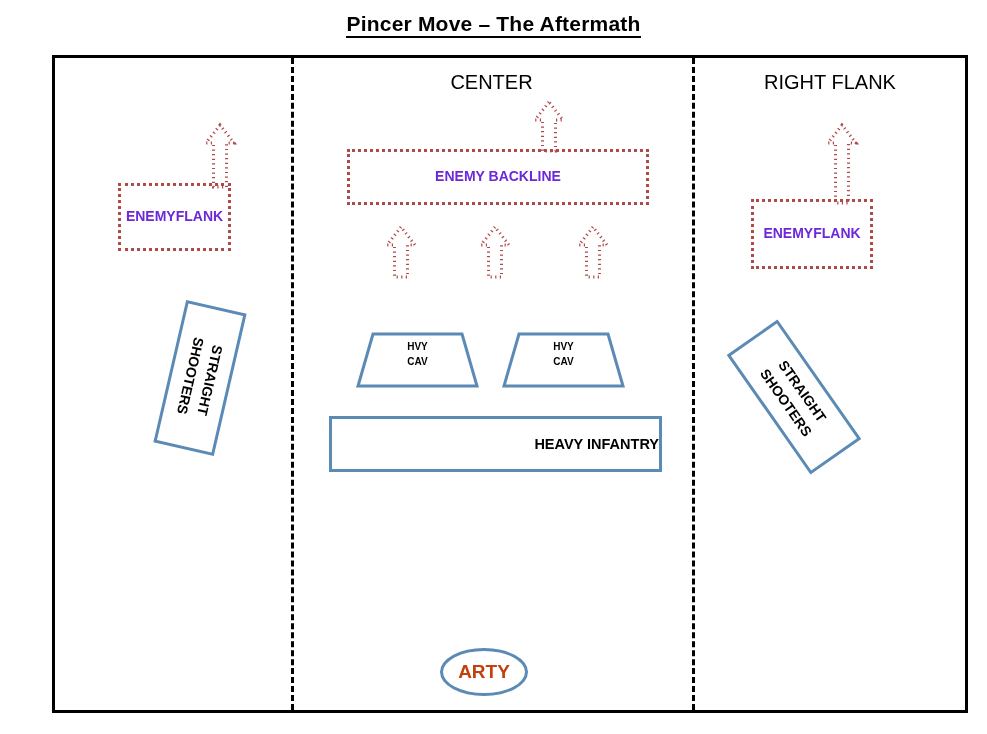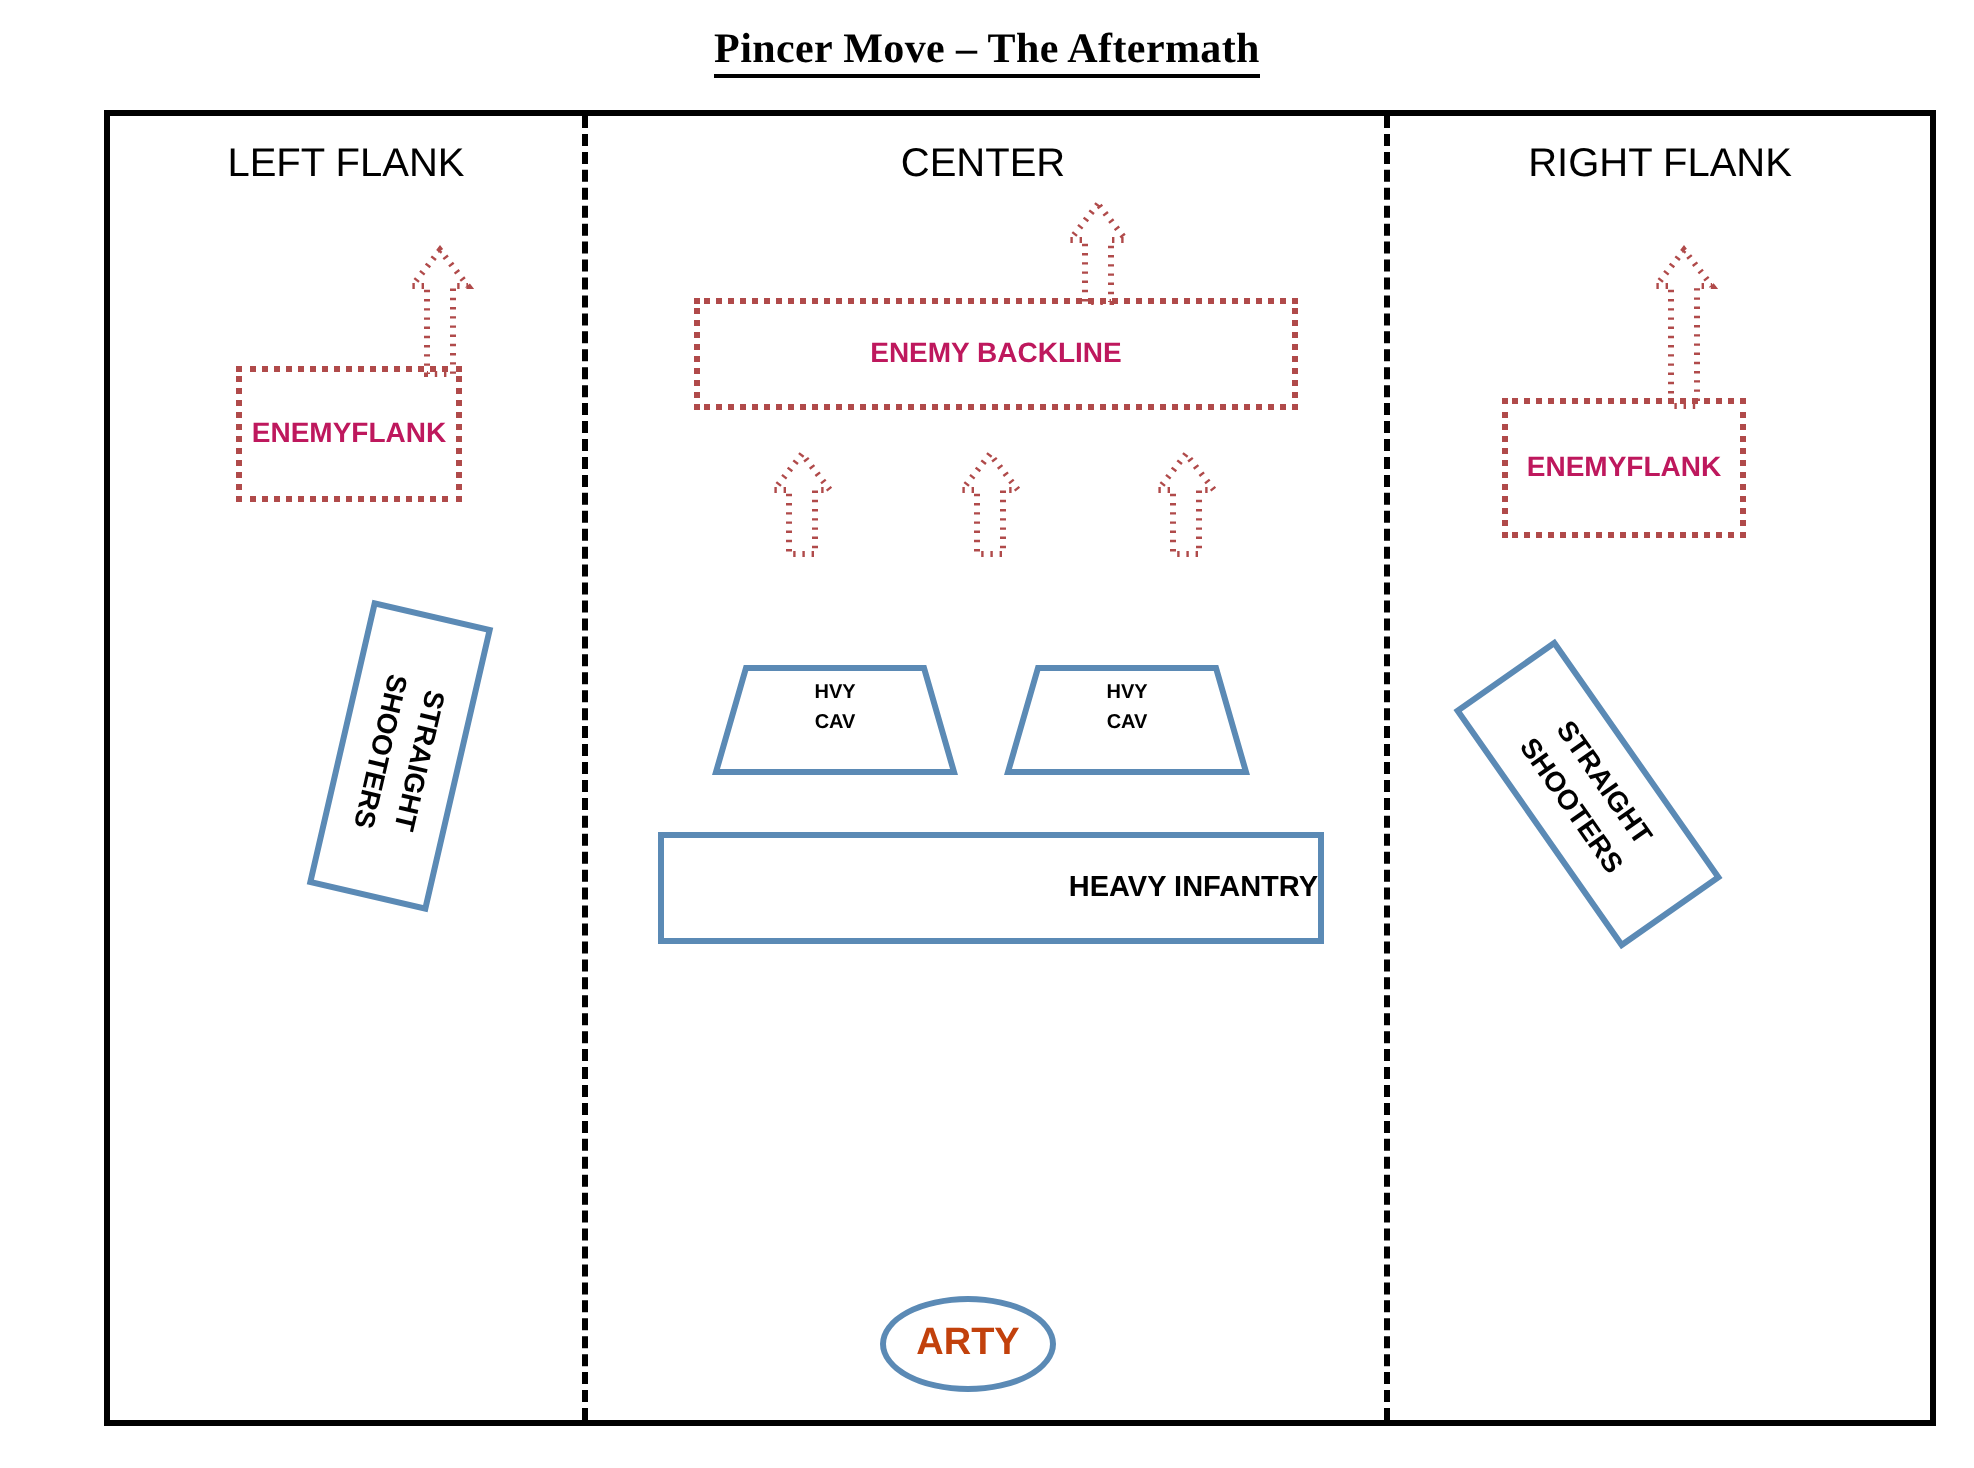--- a/index.html
+++ b/index.html
@@ -23,21 +23,20 @@
     width: 987px;
     text-align: center;
     font-size: 21px;
     font-weight: bold;
     color: #000000;
     letter-spacing: 0.2px;
   }
   #diagram-title span.t {
     border-bottom: 2px solid #000;
     padding-bottom: 1px;
-    font-family: Liberation Serif, serif;
   }
 
   
   #battlefield {
     position: absolute;
     left: 52px;
     top: 55px;
     width: 916px;
     height: 658px;
     border: 3px solid #000000;
@@ -72,21 +71,21 @@
     position: absolute;
     border: 3px dotted #b04a4a;
     box-sizing: border-box;
     background: transparent;
     display: flex;
     align-items: center;
     justify-content: center;
     text-align: center;
     font-size: 14px;
     font-weight: bold;
-    color: #be185d;
+    color: #6d28d9;
     line-height: 1.55;
   }
   .enemy-box.two-line { flex-direction: row; }
 
   
   .enemy-arrow {
     position: absolute;
   }
 
   
@@ -160,21 +159,20 @@
 
 <div id="diagram-title">
   <span class="t">Pincer Move – The Aftermath</span>
 </div>
 
 <div id="battlefield">
 
   <div class="divider" id="divider-left"></div>
   <div class="divider" id="divider-right"></div>
 
-  <div class="column-header" id="header-left-flank">LEFT FLANK</div>
   <div class="column-header" id="header-center">CENTER</div>
   <div class="column-header" id="header-right-flank">RIGHT FLANK</div>
 
   <svg class="enemy-arrow" style="left:142px; top:63px;" width="46" height="68" viewBox="0 0 46 68">
     <path d="M23 4 L9 22 L16.5 22 L16.5 66 L29.5 66 L29.5 22 L37 22 Z" fill="none" stroke="#b04a4a" stroke-width="3" stroke-dasharray="1.2 3.4" stroke-linecap="butt"></path>
   </svg>
 
   <div class="enemy-box two-line" style="left:63px; top:125px; width:113px; height:68px;">
     <span>ENEMY</span>
     <span>FLANK</span>

